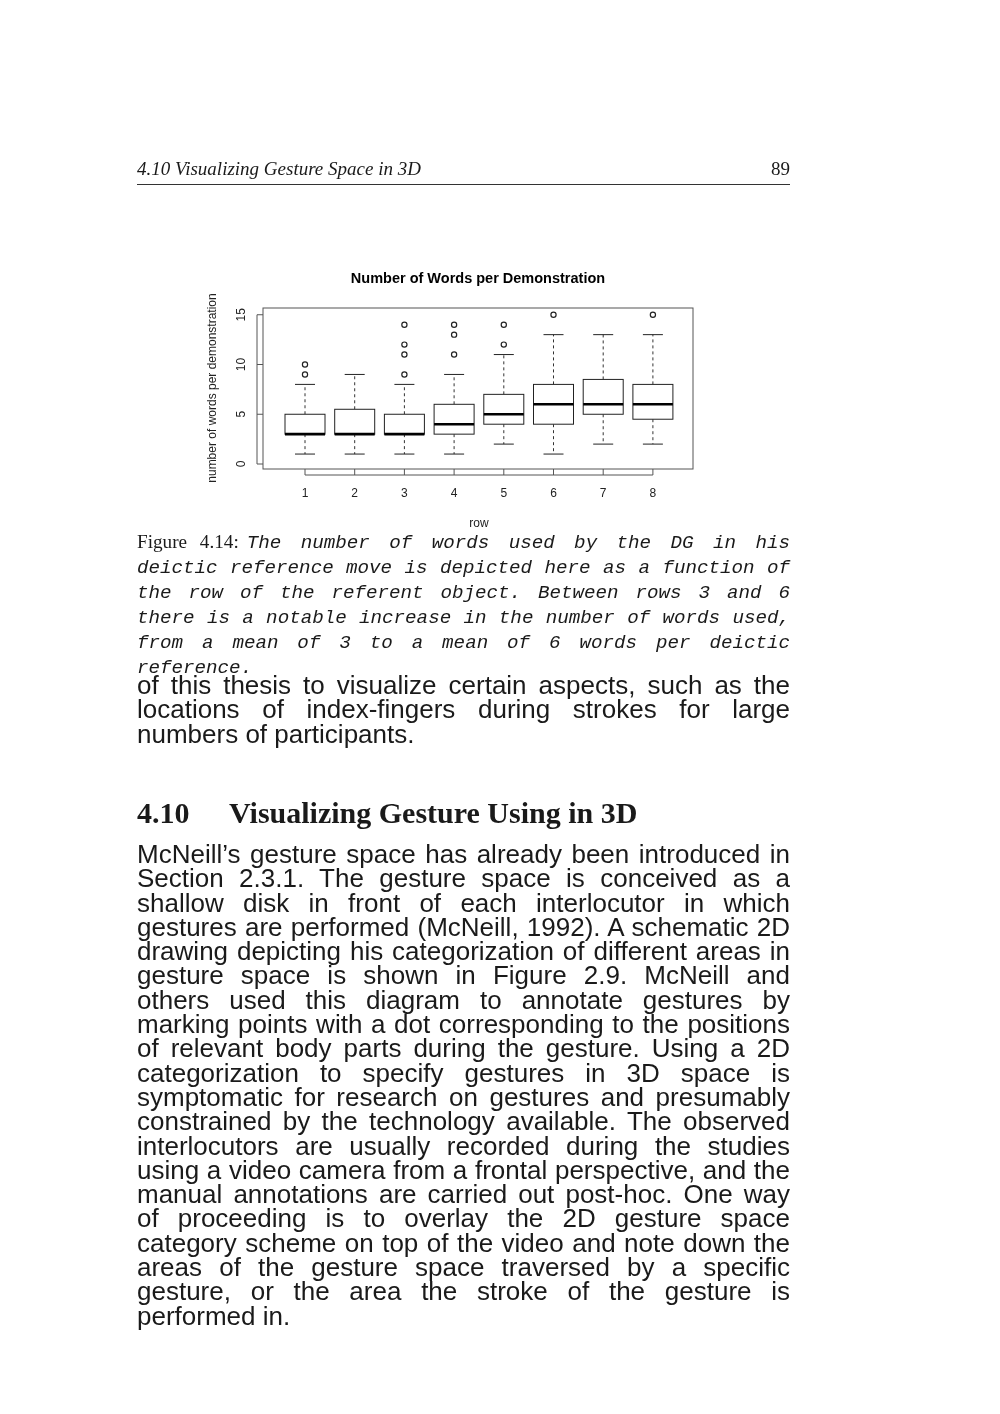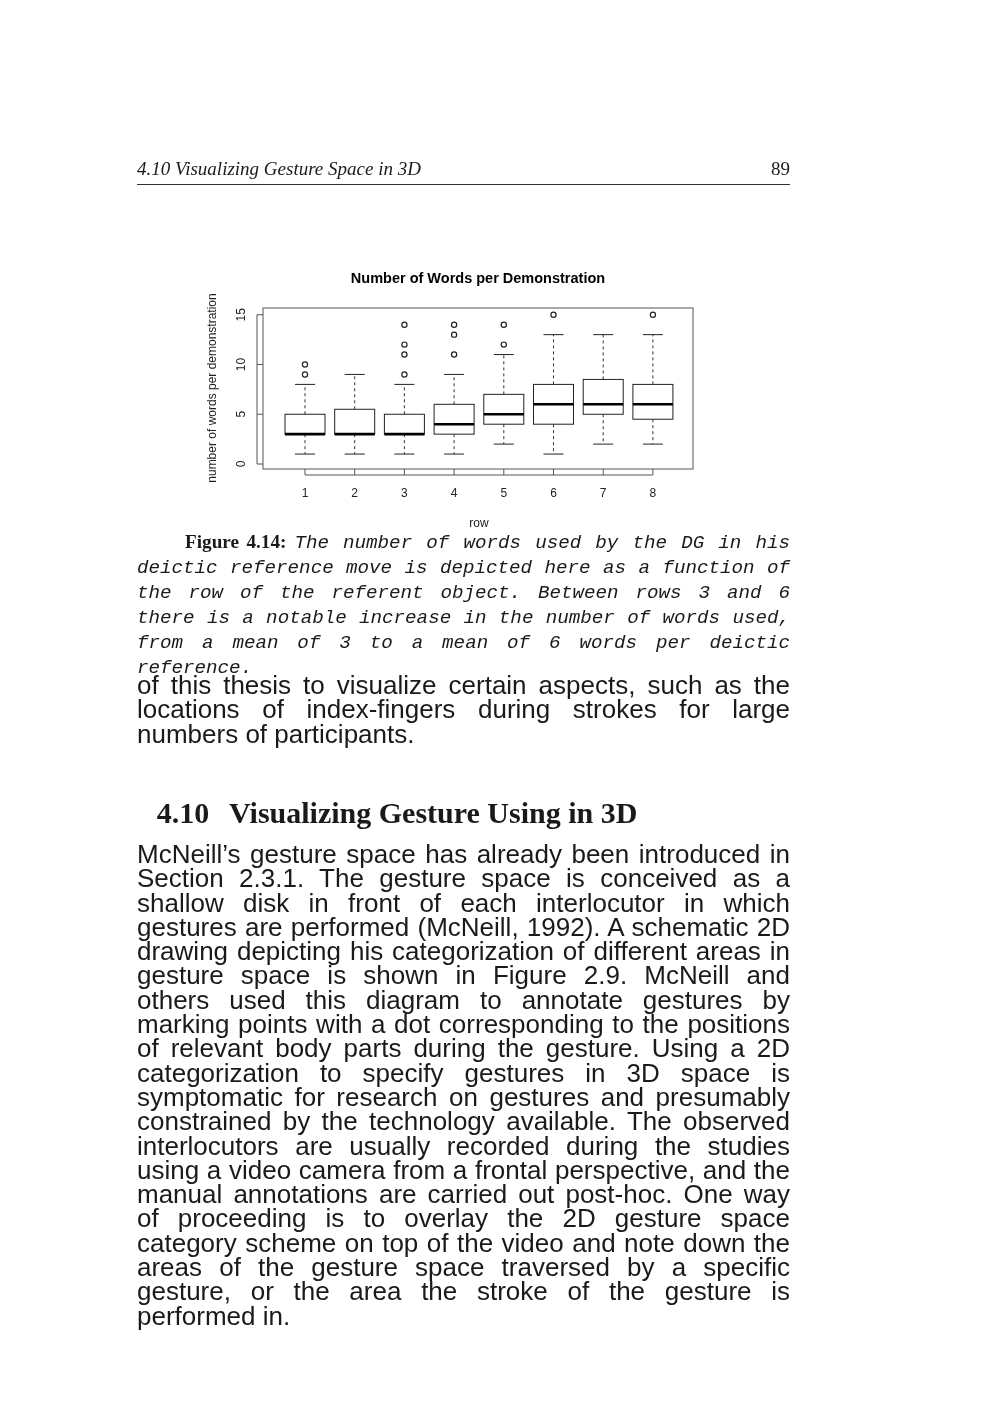--- a/index.html
+++ b/index.html
@@ -7,29 +7,29 @@
   .page-header { position: absolute; left: 137px; top: 158px; width: 653px; height: 26px; border-bottom: 1px solid #333; }
   .page-header .running-title { position: absolute; left: 0; top: 0; font-family: "Liberation Serif", serif; font-style: italic; font-size: 19px; }
   .page-header .page-num { position: absolute; right: 0; top: 0; font-family: Liberation Serif, serif; font-size: 19px; }
 
   .figure { position: absolute; left: 0; top: 0; width: 1000px; height: 520px; margin-top: 30px; }
   .figure svg { position: absolute; left: 0; top: 0; }
   .chart-title { font-family: "Liberation Sans", sans-serif; font-weight: bold; font-size: 14.5px; }
   .axis-text { font-family: "Liberation Sans", sans-serif; font-size: 12px; fill: #222; }
 
   .caption { position: absolute; left: 137px; top: 530px; width: 653px; font-family: "Liberation Serif", serif; font-size: 19.2px; line-height: 24px; text-align: justify; }
-  .caption .label { font-weight: bold; font-style: normal; margin-right: 8px; margin-left: 48px; }
+  .caption .label { font-weight: normal; font-style: normal; margin-right: 8px; }
   .caption .text { font-style: italic; font-family: Liberation Mono, monospace; }
 
   .para { position: absolute; left: 137px; width: 653px; font-family: Liberation Sans, sans-serif; font-size: 26px; line-height: 24.3px; text-align: justify; }
   .para-1 { top: 673px; }
   .para-2 { top: 842px; }
 
   .section-heading { position: absolute; left: 137px; top: 796px; font-family: "Liberation Serif", serif; font-weight: bold; font-size: 30px; }
-  .section-heading .num { display: inline-block; width: 92px; text-align: center; }
+  .section-heading .num { display: inline-block; width: 92px; }
 </style>
 </head>
 <body>
 
 <div class="page-header">
   <span class="running-title">4.10 Visualizing Gesture Space in 3D</span>
   <span class="page-num">89</span>
 </div>
 
 <div class="figure">

